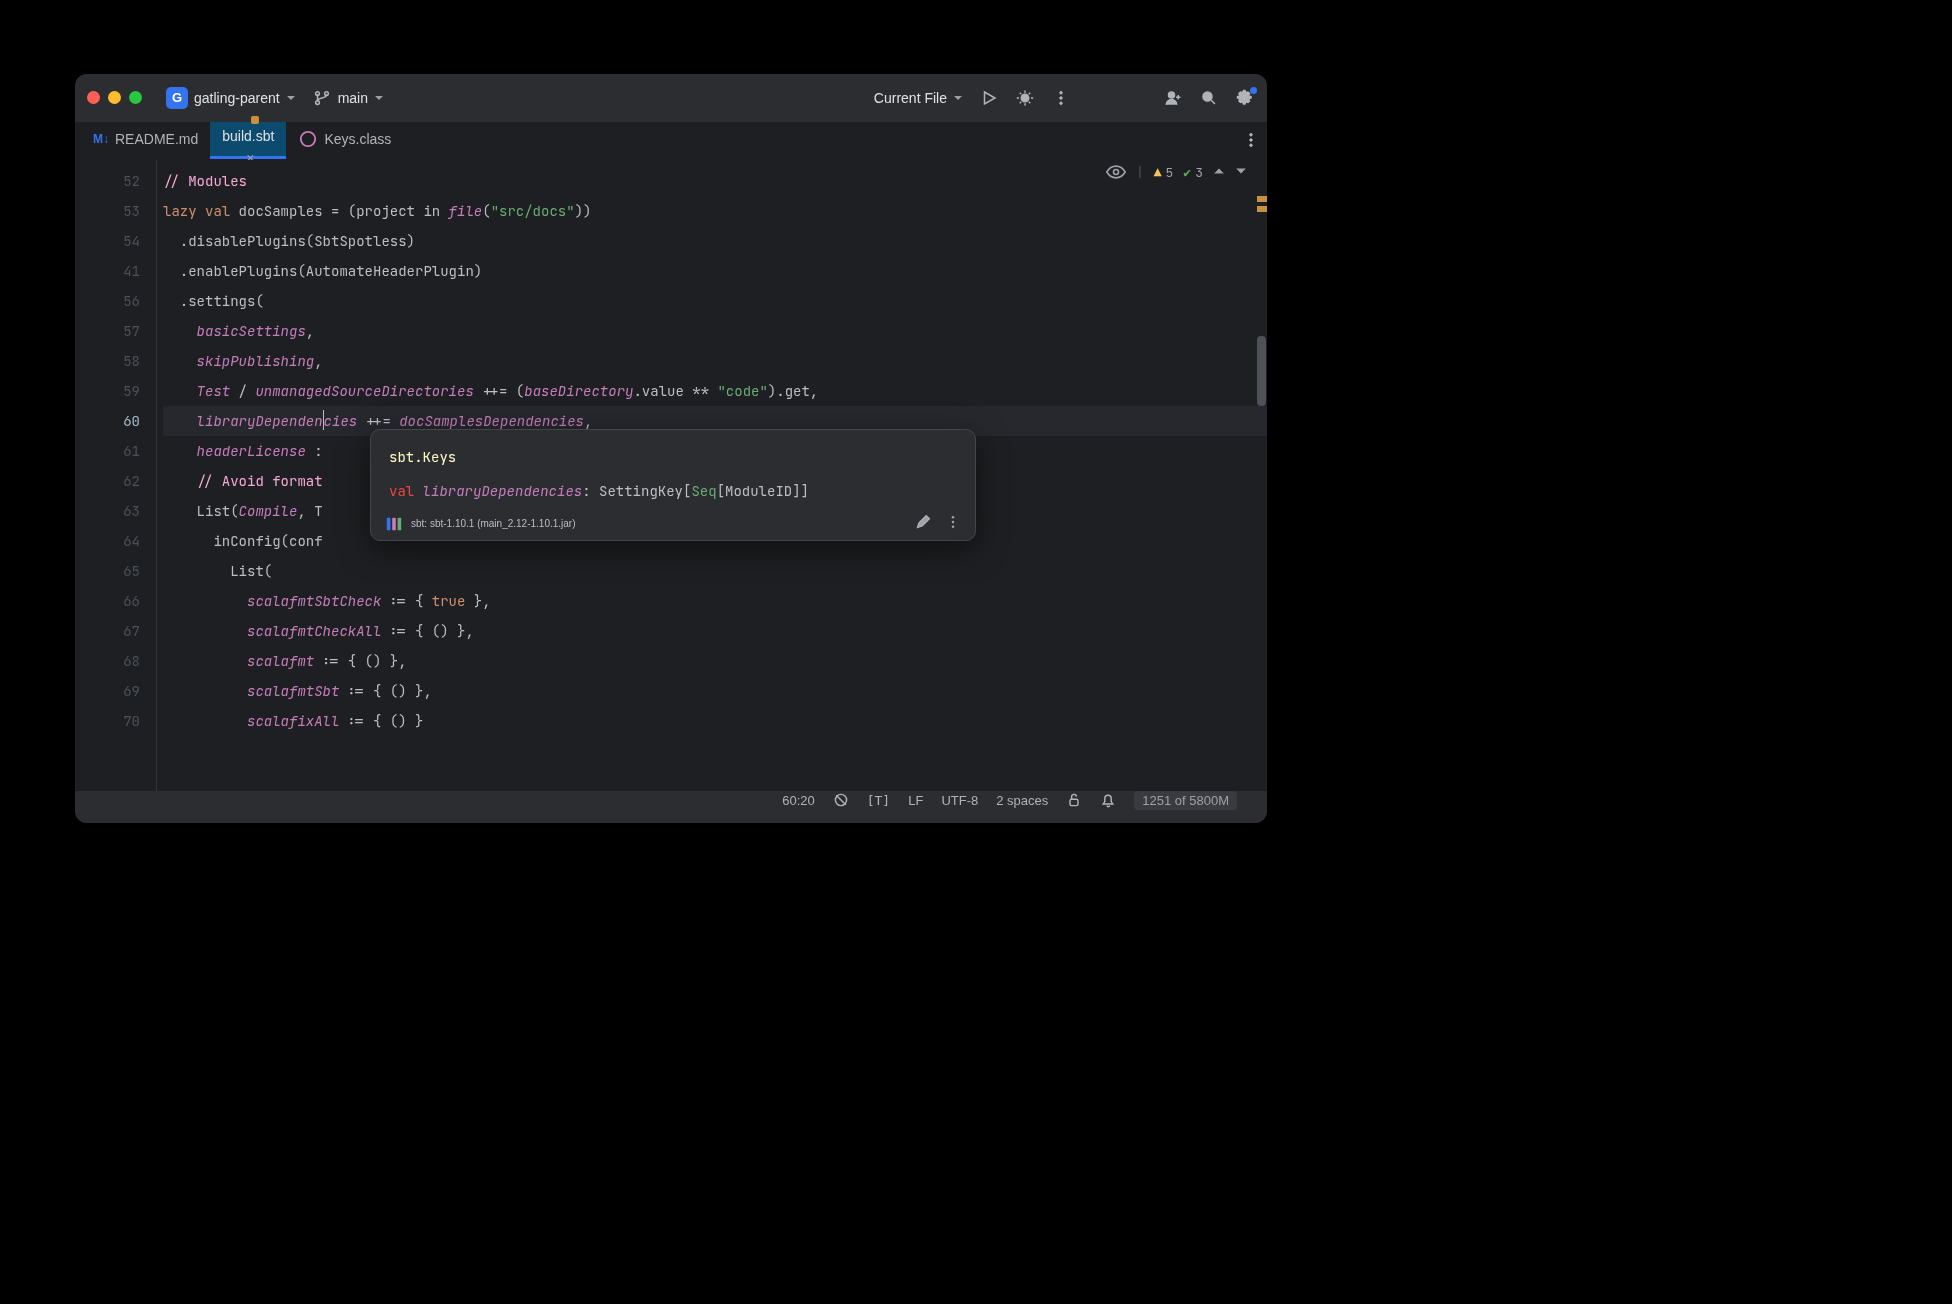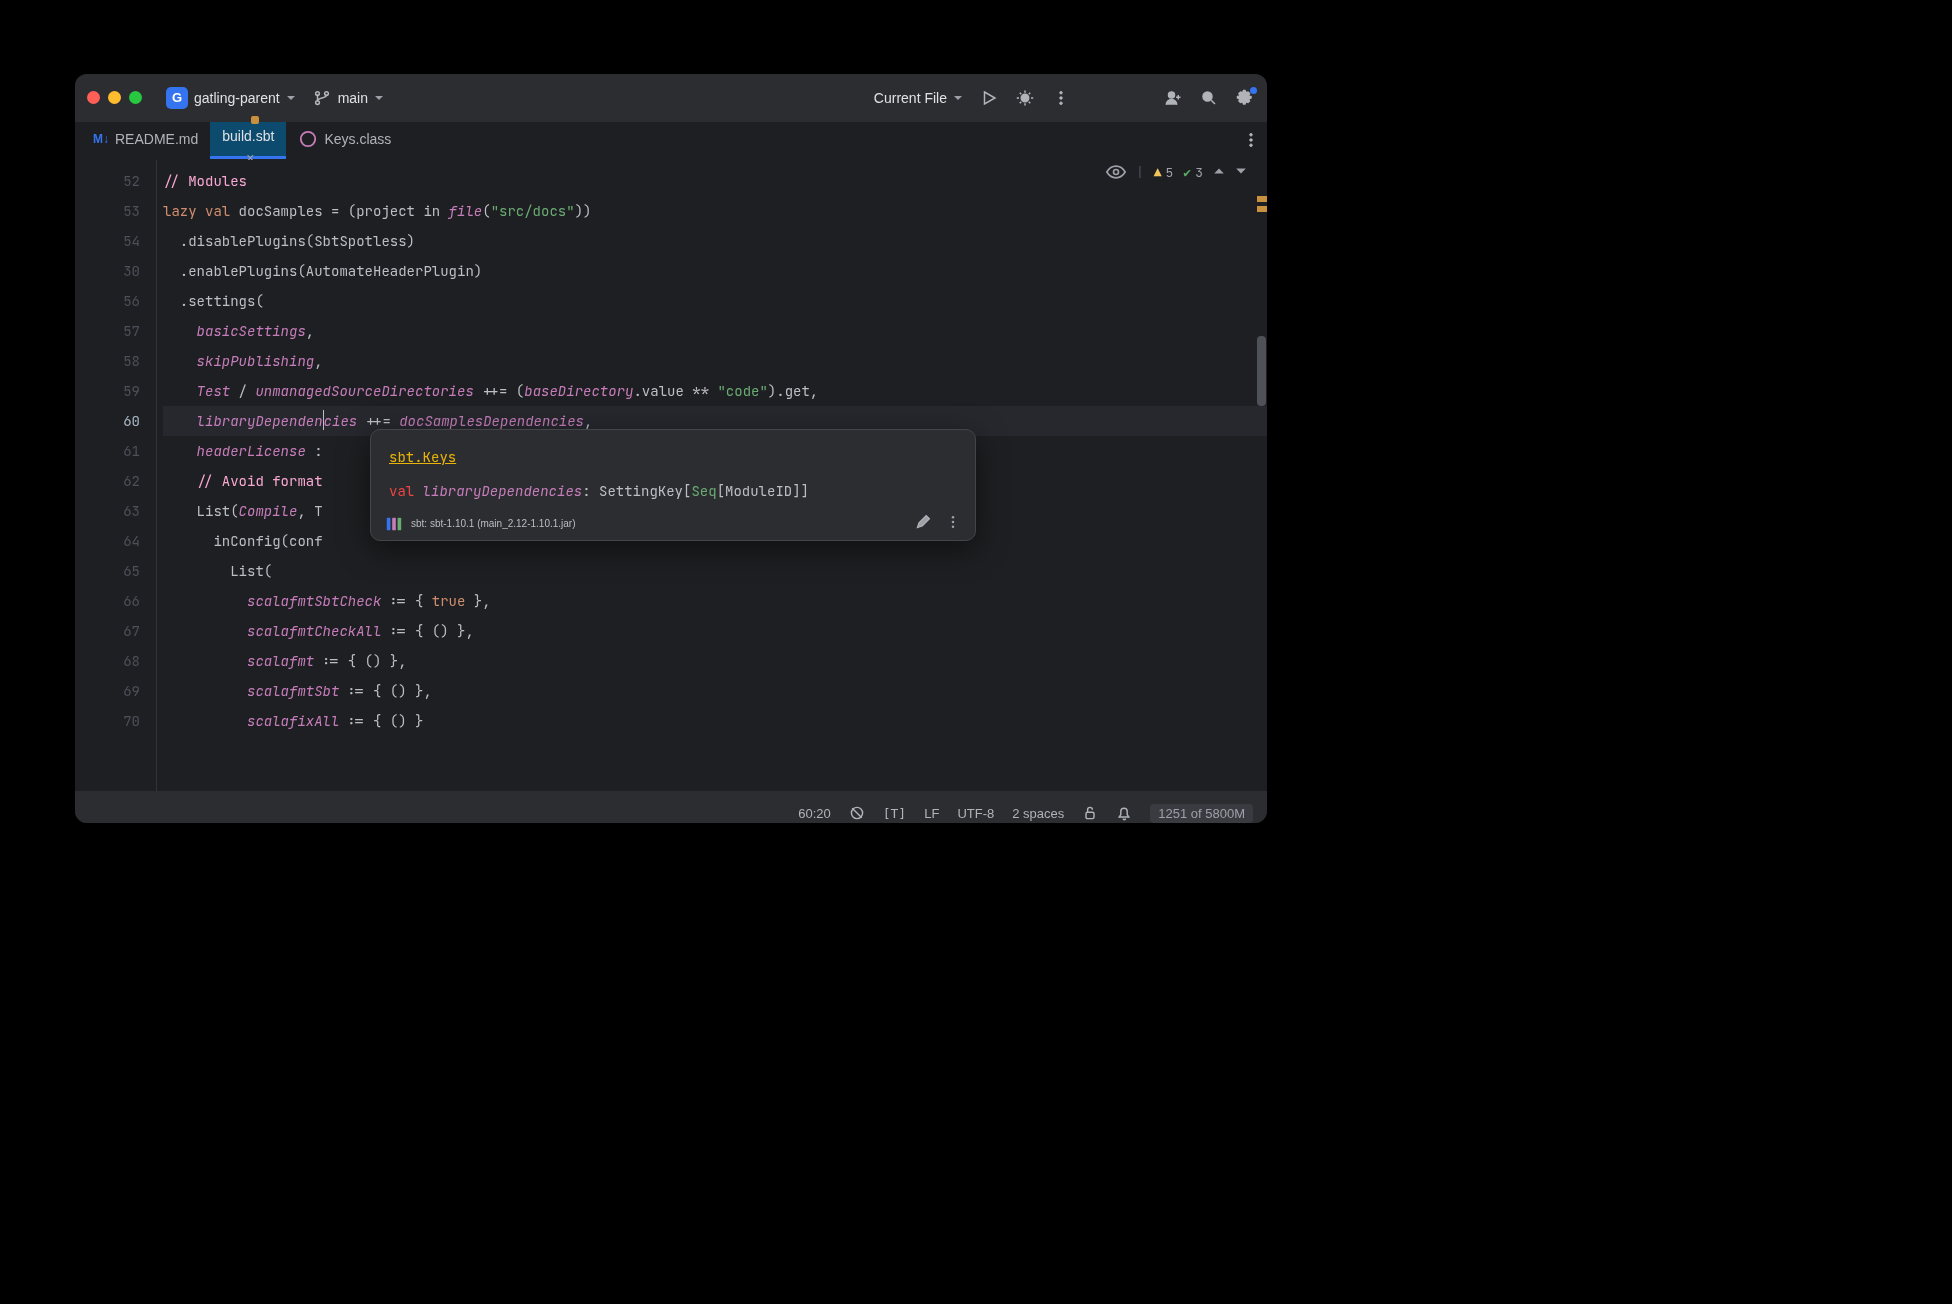--- a/index.html
+++ b/index.html
@@ -125,34 +125,34 @@
 
   
   .popup {
     position:absolute; left:295px; top:269px; width:606px;
     background:#2b2d30; border:1px solid #43454a; border-radius:10px;
     box-shadow:0 8px 30px rgba(0,0,0,0.5);
     font-family: "SF Mono","JetBrains Mono",Consolas,monospace;
     font-size:14px; color:#bcbec4; z-index:10; padding:10px 0 4px 0;
   }
   .popup .row { padding:4px 18px; line-height:26px; }
-  .popup .link { color:#eab308;text-decoration:underline; }
+  .popup .link { color:#fef9c3; }
   .popup .sig .kw { color:#ef4444; }
   .popup .sig .nm { color:#c77dbb; font-style:italic;}
   .popup .sig .seq { color:#6aab73; }
   .popup .srcrow { display:flex; align-items:center; gap:8px; padding:6px 14px 2px 14px; }
   .popup .srcrow svg.lib { width:18px; height:18px; }
   .popup .srcrow .txt { color:#bcbec4; font-family:-apple-system, sans-serif; font-size:10px;}
   .popup .srcright { margin-left:auto; display:flex; gap:14px; align-items:center; }
   .popup .srcrow svg { width:16px;height:16px; fill:#9da0a8; }
 
   
   .statusbar {
-    height:32px; background:#2b2d30; display:flex; align-items:flex-end;
-    padding:0 14px; gap:18px; color:#b0b3b8; font-size:13px;
+    height:32px; background:#2b2d30; display:flex; align-items:flex-start;
+    padding:0 30px; gap:18px; color:#b0b3b8; font-size:13px;
   }
   .statusbar .right { margin-left:auto; display:flex; align-items:center; gap:18px; }
   .stat svg { width:16px; height:16px; stroke:#b0b3b8; fill:none; }
   .stat { display:flex; align-items:center; gap:4px;}
   .mem { background:#393b40; padding:2px 8px; border-radius:4px; color:#9da0a8; }
   .tmode { color:#b0b3b8; font-family:monospace;}
 </style>
 </head>
 <body>
 
@@ -260,21 +260,21 @@
           </svg>
         </span>
     </div>
   </div>
 
   <div class="editor">
     <div class="gutter">
       <div>52</div>
       <div>53</div>
       <div>54</div>
-      <div>30</div>
+      <div>41</div>
       <div>56</div>
       <div>57</div>
       <div>58</div>
       <div>59</div>
       <div class="current">60</div>
       <div>61</div>
       <div>62</div>
       <div>63</div>
       <div>64</div>
       <div>65</div>

